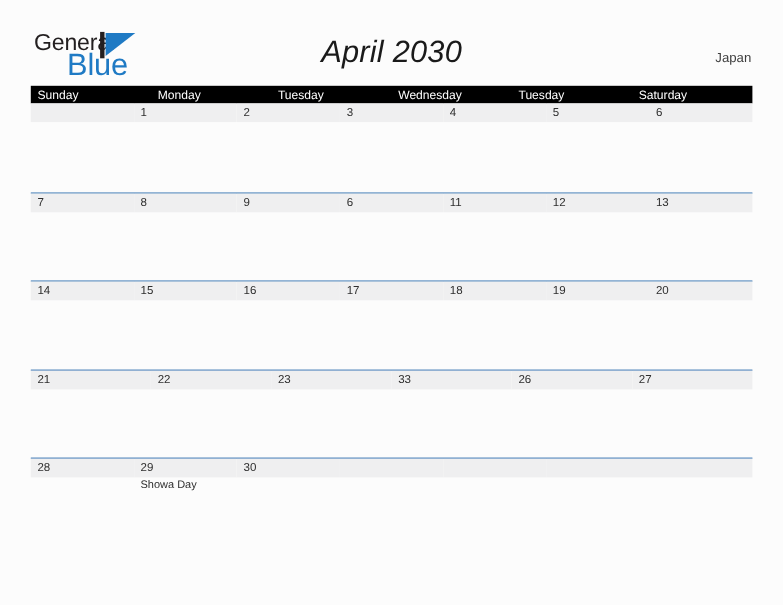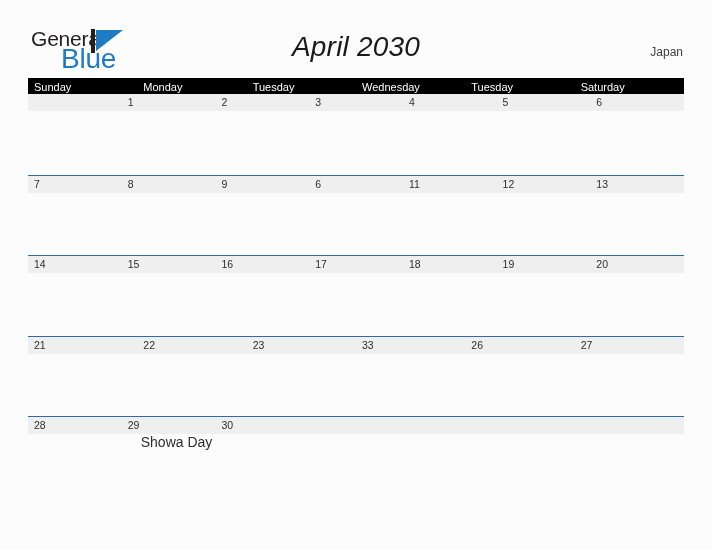--- a/index.html
+++ b/index.html
@@ -150,23 +150,23 @@
   .day-num {
     position: absolute;
     left: 6px;
     top: 2px;
     font-size: 10.5px;
     color: #2e2e2e;
     line-height: 13px;
   }
   .day-event {
     position: absolute;
-    left: 19px;
+    left: 6px;
     top: 19px;
-    font-size: 14px;
+    font-size: 10px;
     color: #2e2e2e;
     line-height: 12px;
     white-space: nowrap;
   }
 </style>
 </head>
 <body>
 
 <div class="page">
 

